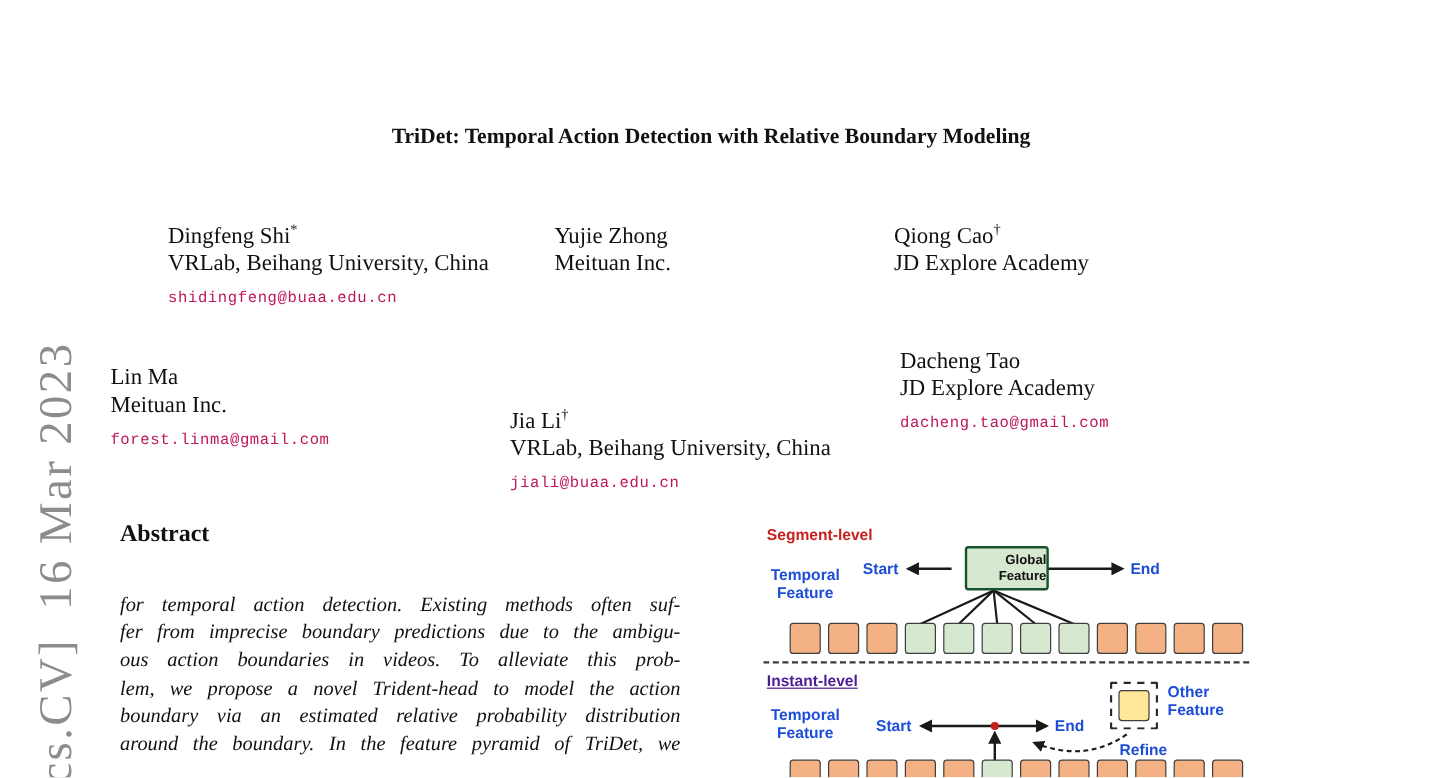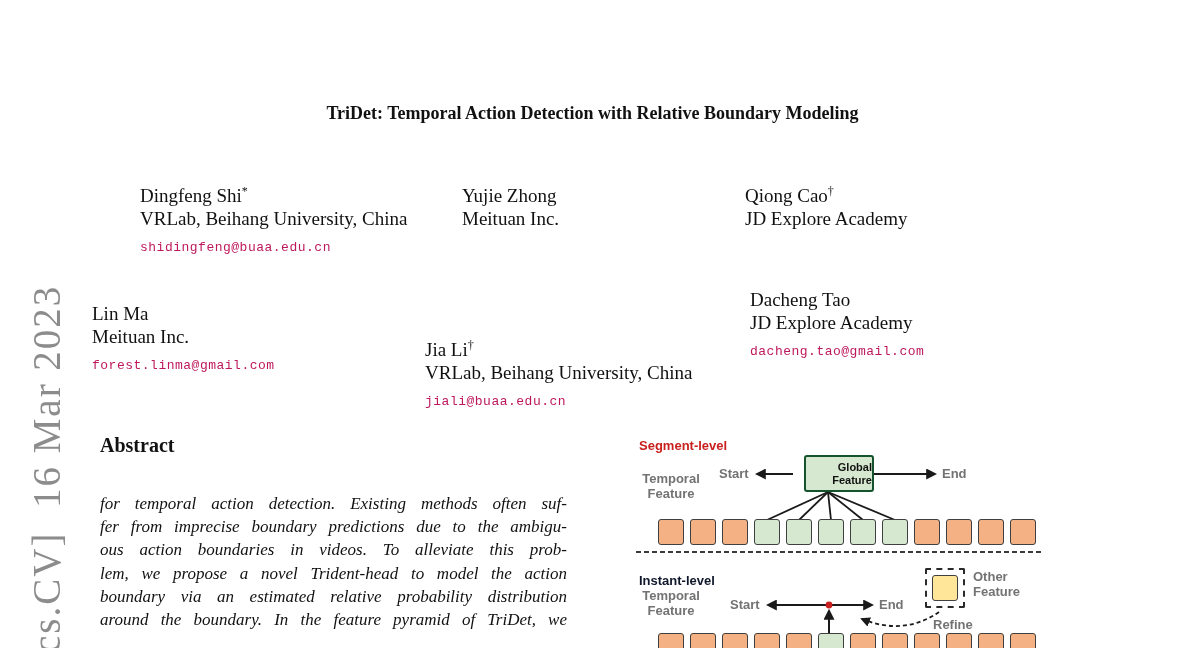--- a/index.html
+++ b/index.html
@@ -28,21 +28,21 @@
   .abs-heading{position:absolute;left:100px;top:434px;width:445px;text-align:left;
                font-size:20px;font-weight:bold;}
   .abstract{position:absolute;left:100px;top:492px;width:467px;
             font-size:17px;font-style:italic;line-height:23.2px;}
   .abstract .line{text-align:justify;text-align-last:justify;white-space:normal;}
   .abstract .line.indent{text-indent:22px;}
 
   
   .figure{position:absolute;left:636px;top:436px;width:410px;height:212px;overflow:hidden;
           font-family:"Liberation Sans",sans-serif;}
-  .fig-label{position:absolute;font-weight:bold;font-size:13px;line-height:15px;color:#737373;}
+  .fig-label{position:absolute;font-weight:bold;font-size:13px;line-height:15px;color:#1d4ed8;}
   .fig-red{position:absolute;font-weight:bold;font-size:13px;line-height:15px;}
   .two-line{text-align:center;}
   .global-box{position:absolute;left:157px;top:19px;width:70px;height:37px;
               border:2px solid #14532d;border-radius:3px;box-sizing:border-box;
               text-align:right;font-weight:bold;font-size:11px;line-height:13px;
               padding-top:4px;color:#111;margin-left:11px;}
   .dashed-box{position:absolute;left:289px;top:132px;width:40px;height:40px;
               border:2px dashed #2a2a2a;border-radius:2px;box-sizing:border-box;}
   .yellow-sq{position:absolute;left:296px;top:139px;width:26px;height:26px;
              border:1.6px solid #3f3f3f;border-radius:3px;box-sizing:border-box;}
@@ -146,21 +146,21 @@
         <div class="sq" style="left: 150px; top: 83px; background: rgb(214, 232, 208); border-color: rgb(63, 63, 63);"></div>
         <div class="sq" style="left: 182px; top: 83px; background: rgb(214, 232, 208); border-color: rgb(63, 63, 63);"></div>
         <div class="sq" style="left: 214px; top: 83px; background: rgb(214, 232, 208); border-color: rgb(63, 63, 63);"></div>
         <div class="sq" style="left: 246px; top: 83px; background: rgb(214, 232, 208); border-color: rgb(63, 63, 63);"></div>
         <div class="sq" style="left: 278px; top: 83px; background: rgb(244, 177, 131); border-color: rgb(63, 63, 63);"></div>
         <div class="sq" style="left: 310px; top: 83px; background: rgb(244, 177, 131); border-color: rgb(63, 63, 63);"></div>
         <div class="sq" style="left: 342px; top: 83px; background: rgb(244, 177, 131); border-color: rgb(63, 63, 63);"></div>
         <div class="sq" style="left: 374px; top: 83px; background: rgb(244, 177, 131); border-color: rgb(63, 63, 63);"></div>
       </div>
 
-    <div class="fig-red" style="left: 3px; top: 137px; color: #0f172a;">Instant-level</div>
+    <div class="fig-red" style="left: 3px; top: 124px; color: #4c1d95; text-decoration: underline;">Instant-level</div>
     <div class="fig-label two-line" style="left:0px;top:152px;width:70px;">
       <div>Temporal</div>
       <div>Feature</div>
     </div>
     <div class="fig-label" style="left:94px;top:161px;">Start</div>
     <div class="fig-label" style="left:243px;top:161px;">End</div>
     <div class="dashed-box"></div>
     <div class="yellow-sq" style="background: rgb(255, 230, 153);"></div>
     <div class="fig-label" style="left:337px;top:133px;">
       <div>Other</div>

